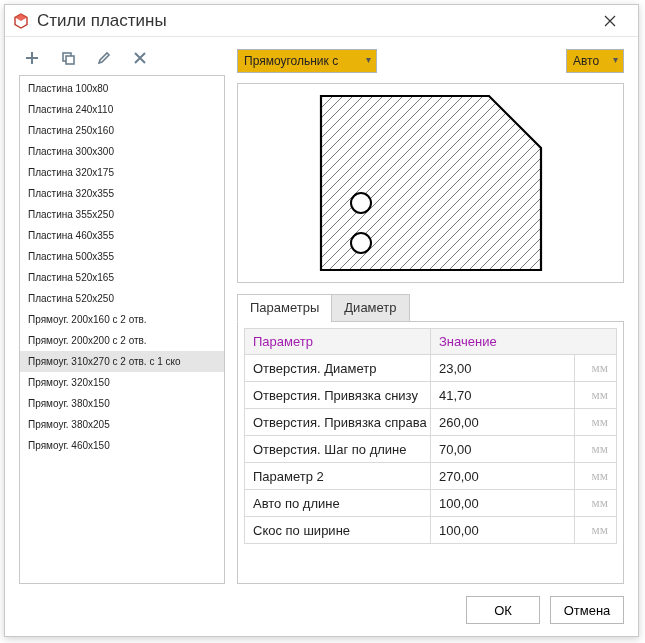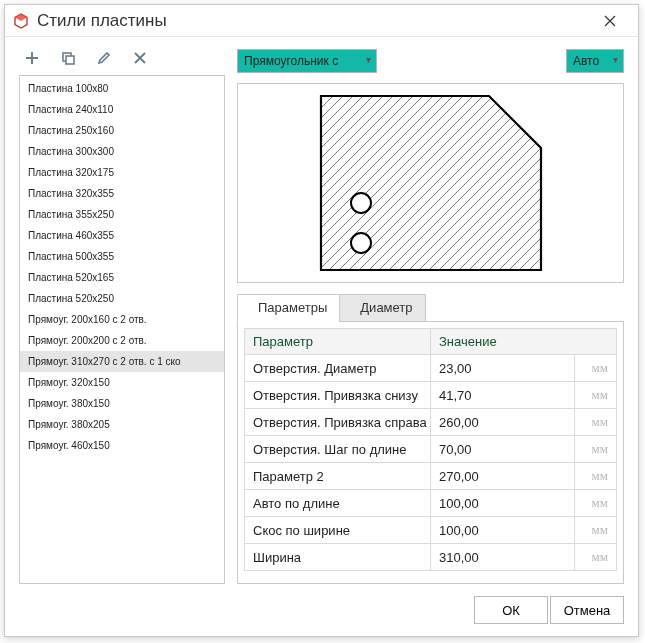--- a/index.html
+++ b/index.html
@@ -92,21 +92,21 @@
   .top-controls {
     height: 28px;
     display: flex;
     align-items: center;
     gap: 8px;
     margin-bottom: 8px;
   }
   .select {
     height: 24px;
     border: 1px solid #aeb4bb;
-    background: #14b8a6;
+    background: #eab308;
     font-size: 12px;
     padding: 0 32px 0 6px;
     position: relative;
     display: inline-flex;
     align-items: center;
     color: #222;
   }
   .select.shape { width: 140px; }
   .select.auto  { width: 58px; }
   .select::after {
@@ -126,21 +126,21 @@
     align-items: center;
     justify-content: center;
   }
   .preview svg { display:block; }
   .tabs {
     display: flex;
     margin-top: 10px;
     border-bottom: 1px solid #c8c8c8;
   }
   .tab {
-    padding: 5px 12px 6px 20px;
+    padding: 5px 12px 6px 12px;
     font-size: 13px;
     border: 1px solid transparent;
     border-bottom: none;
     position: relative;
     top: 1px;
     background: transparent;
     cursor: pointer;
     color:#333;
   }
   .tab.active {
@@ -171,33 +171,33 @@
   .ptable th, .ptable td {
     border: 1px solid #d9d9d9;
     padding: 5px 8px;
     text-align: left;
     overflow: hidden;
     white-space: nowrap;
   }
   .ptable th {
     background: #f4f4f4;
     font-weight: normal;
-    color: #14532d;
+    color: #a21caf;
   }
   .ptable td.unit { color: #b9b9b9; width: 42px; text-align: right; font-family: Liberation Serif, serif; }
   .ptable col.c1 { width: 50%; }
   .ptable col.c2 { width: auto; }
   .ptable col.c3 { width: 42px; }
   .footer {
     height: 52px;
     padding: 10px 14px;
     display: flex;
     align-items: center;
     justify-content: flex-end;
-    gap: 2px;
+    gap: 10px;
   }
   .btn {
     min-width: 74px;
     height: 28px;
     border: 1px solid #b8b8b8;
     background: #fff;
     font-size: 13px;
     cursor: pointer;
     padding: 0 12px;
   }
@@ -345,25 +345,20 @@
               <tr>
                 <td>Авто по длине</td>
                 <td>100,00</td>
                 <td class="unit">мм</td>
               </tr>
               <tr>
                 <td>Скос по ширине</td>
                 <td>100,00</td>
                 <td class="unit">мм</td>
               </tr>
-              <tr>
-                <td>Ширина</td>
-                <td>310,00</td>
-                <td class="unit">мм</td>
-              </tr>
             </tbody>
         </table>
       </div>
     </div>
 
   </div>
 
   <div class="footer">
     <button class="btn">
       <span>ОК</span>

